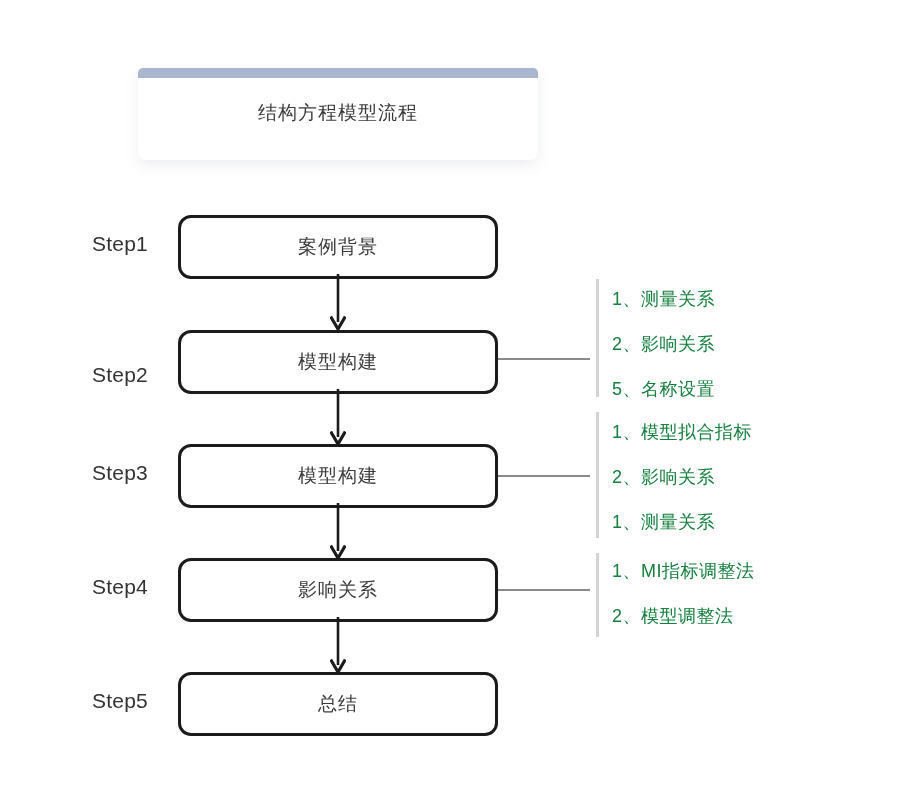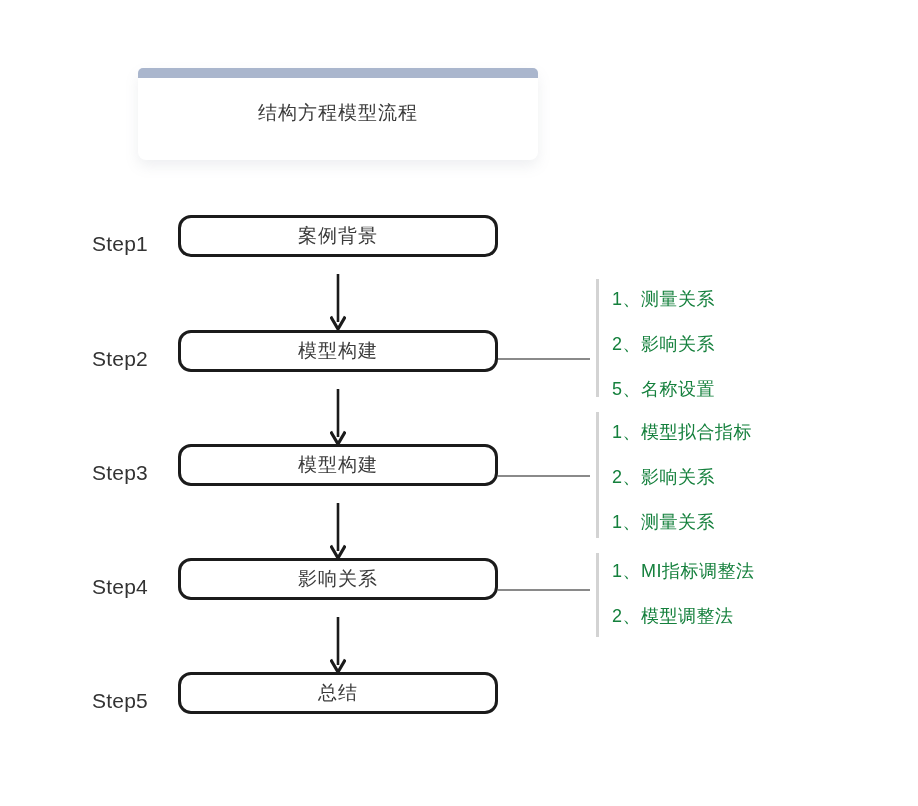--- a/index.html
+++ b/index.html
@@ -54,21 +54,21 @@
     width: 100px;
     font-size: 21px;
     color: #333333;
     text-align: center;
     letter-spacing: 0.2px;
   }
   .step-box {
     position: absolute;
     left: 178px;
     width: 320px;
-    height: 42px;
+    height: 64px;
     box-sizing: border-box;
     border: 3px solid #1b1b1b;
     border-radius: 13px;
     background: #ffffff;
     display: flex;
     align-items: center;
     justify-content: center;
   }
   .step-box-text {
     font-size: 19px;
@@ -118,21 +118,21 @@
 
 <div class="step-label" style="top:232px">Step1</div>
 <div class="step-box" style="top:215px">
   <span class="step-box-text">案例背景</span>
 </div>
 <svg class="arrow" style="top:274px" viewBox="0 0 16 57">
   <line x1="8" y1="0" x2="8" y2="48" stroke="#1b1b1b" stroke-width="2.6"></line>
   <polyline points="1.5,44 8,55 14.5,44" fill="none" stroke="#1b1b1b" stroke-width="3.2" stroke-linecap="square"></polyline>
 </svg>
 
-<div class="step-label" style="top:347px">Step2</div>
+<div class="step-label" style="top:363px">Step2</div>
 <div class="step-box" style="top:330px">
   <span class="step-box-text">模型构建</span>
 </div>
 <div class="connector" style="top:358px"></div>
 <svg class="arrow" style="top:389px" viewBox="0 0 16 57">
   <line x1="8" y1="0" x2="8" y2="48" stroke="#1b1b1b" stroke-width="2.6"></line>
   <polyline points="1.5,44 8,55 14.5,44" fill="none" stroke="#1b1b1b" stroke-width="3.2" stroke-linecap="square"></polyline>
 </svg>
 <div class="note-divider" style="top:279px;height:118px"></div>
 <div class="note-item" style="top:287px">1、测量关系</div>

